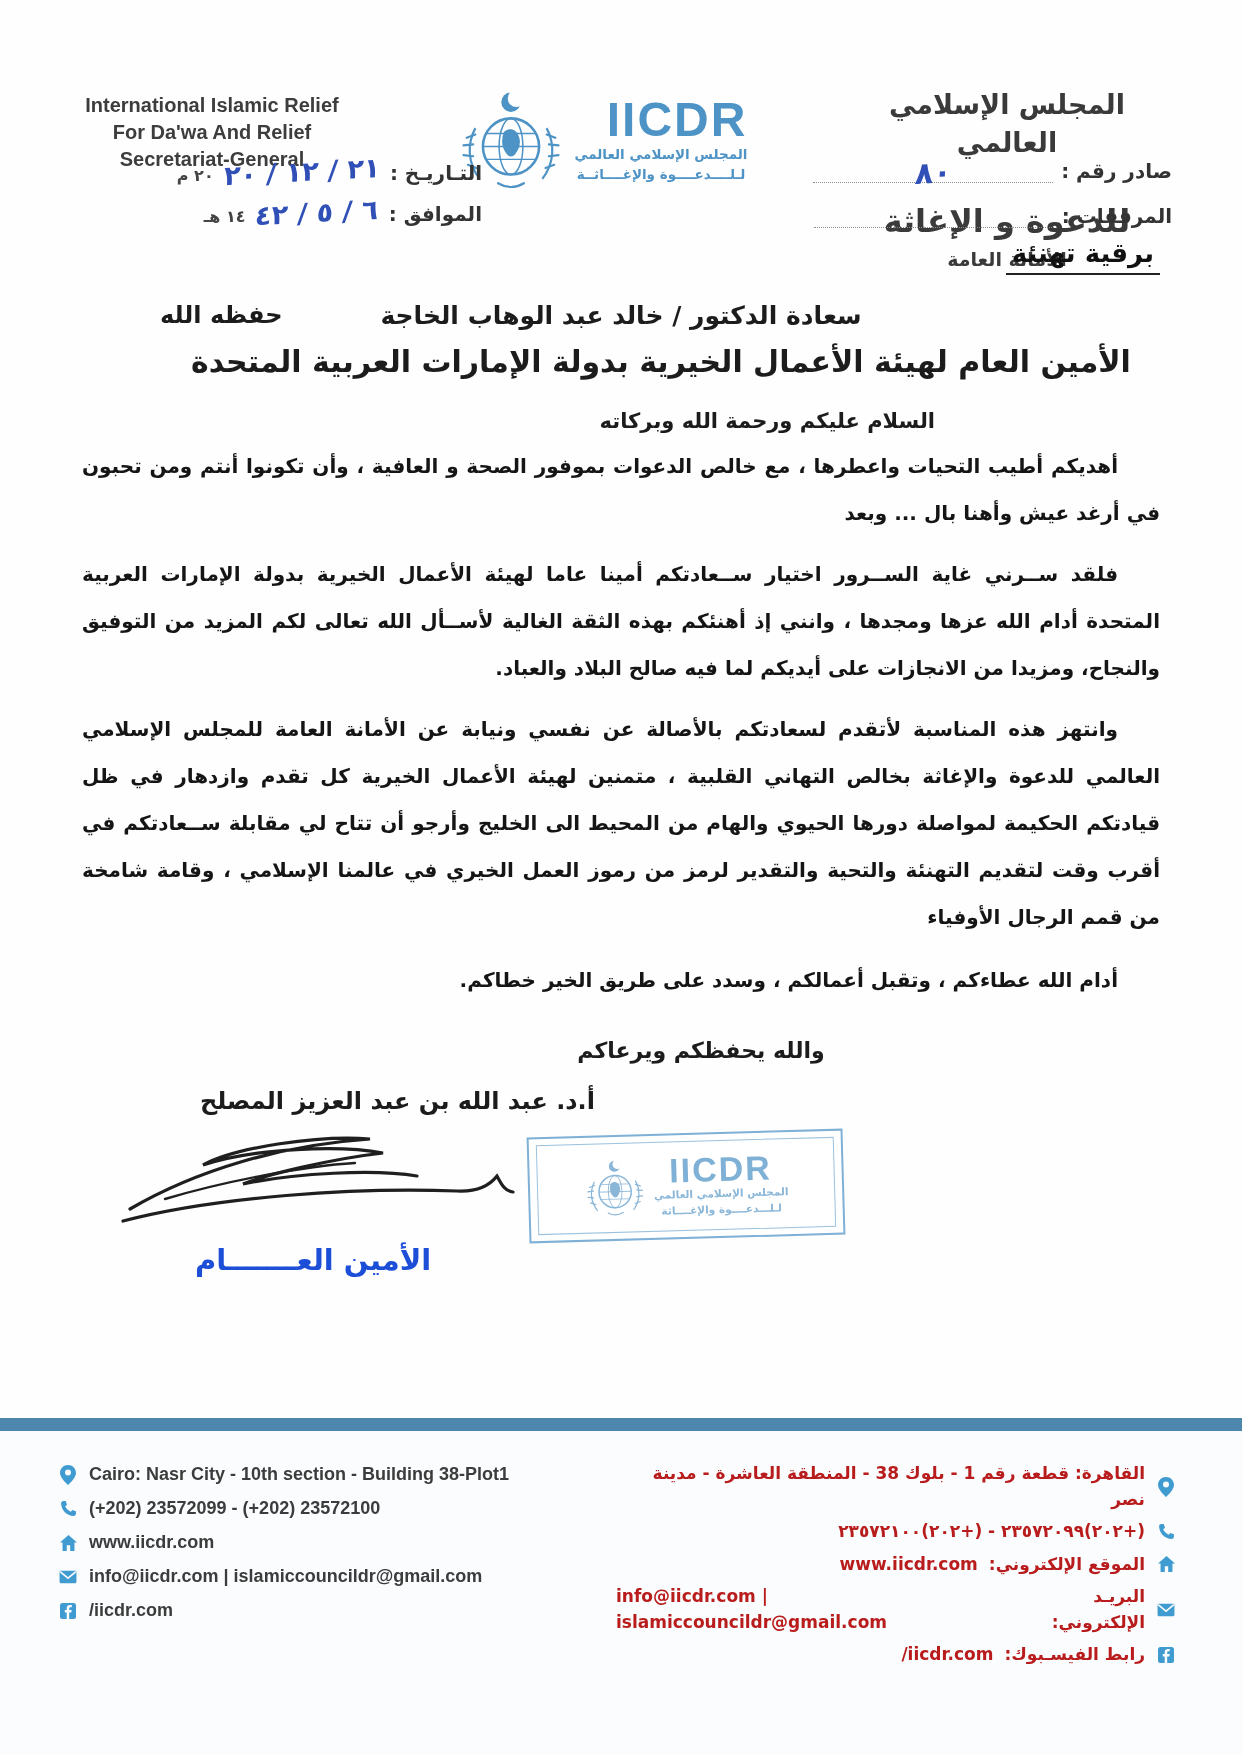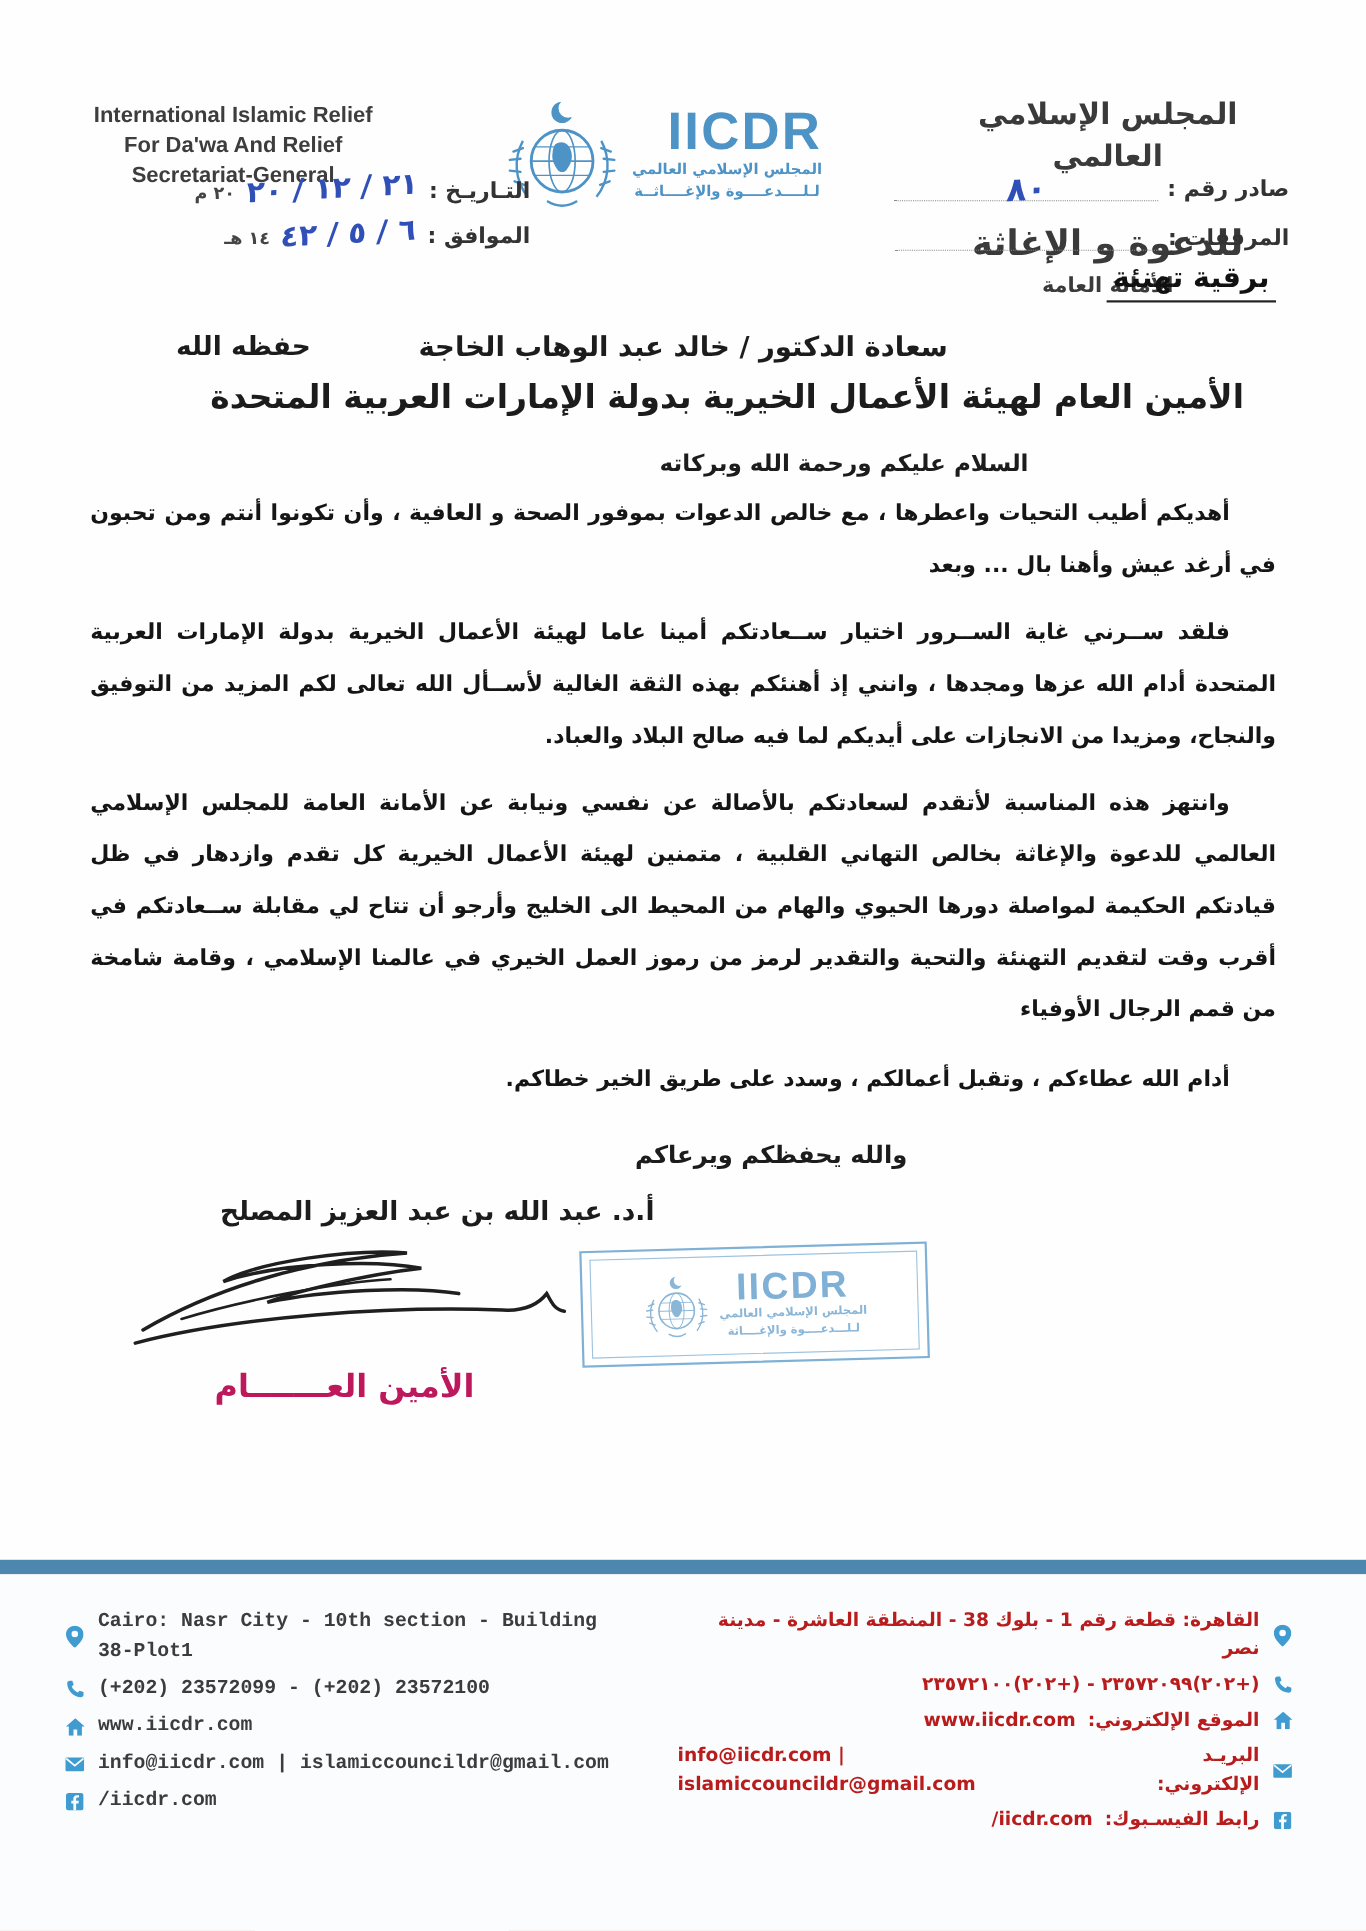--- a/index.html
+++ b/index.html
@@ -82,41 +82,41 @@
   }
   .signatory{
     font-weight:bold;font-size:24px;width:fit-content;
     margin:24px auto 0 118px;
   }
   
   .sigzone{position:relative;height:200px;direction:ltr;}
   .signature-svg{position:absolute;left:105px;top:6px;}
   .sig-title{
     position:absolute;left:195px;top:128px;direction:rtl;
-    font-weight:bold;font-size:29px;color:#be185d;
+    font-weight:bold;font-size:29px;color:#1d4ed8;
   }
   .stamp{
     position:absolute;left:528px;top:18px;width:312px;height:102px;
     border:2px solid #7fb0d6;transform:rotate(-1.6deg);
     display:flex;align-items:center;justify-content:center;
     color:#7fb0d6;background:rgba(255,255,255,.6);
   }
   .stamp-inner{
     border:1px solid #9cc2de;margin:3px;width:296px;height:88px;
     display:flex;align-items:center;justify-content:center;gap:8px;
   }
   .stamp-txt{display:flex;flex-direction:column;align-items:center;}
   .stamp-acronym{font-family:"Liberation Sans",sans-serif;font-weight:bold;font-size:34px;letter-spacing:2px;line-height:1;color:#7fb0d6;}
   .stamp-ar{direction:rtl;font-size:10.5px;font-weight:bold;color:#8ab6d8;line-height:1.5;text-align:center;}
   
   .footer{position:absolute;left:0;right:0;bottom:0;height:337px;background:#fafcfd;}
   .footer-bar{height:13px;background:#4d87ae;}
   .footer-cols{display:flex;justify-content:space-between;padding:30px 66px 0 58px;}
   .fcol{display:flex;flex-direction:column;gap:7px;}
-  .fcol.en{width:520px;font-family:Liberation Mono, monospace;color:#3c3c3c;}
+  .fcol.en{width:520px;font-family:Liberation Sans, sans-serif;color:#3c3c3c;}
   .fcol.ar{width:560px;direction:rtl;color:#b91c1c;margin-left:36px;}
   .frow{display:flex;align-items:center;gap:11px;font-size:18px;font-weight:bold;line-height:1.5;}
   .fcol.ar .frow{font-size:17px;}
   .ficon{flex:0 0 auto;width:20px;height:20px;color:#3f9bd0;display:flex;align-items:center;justify-content:center;}
   .ltr-emb{direction:ltr;unicode-bidi:embed;}
   .flabel{font-weight:bold;}
 </style>
 </head>
 <body>
 

